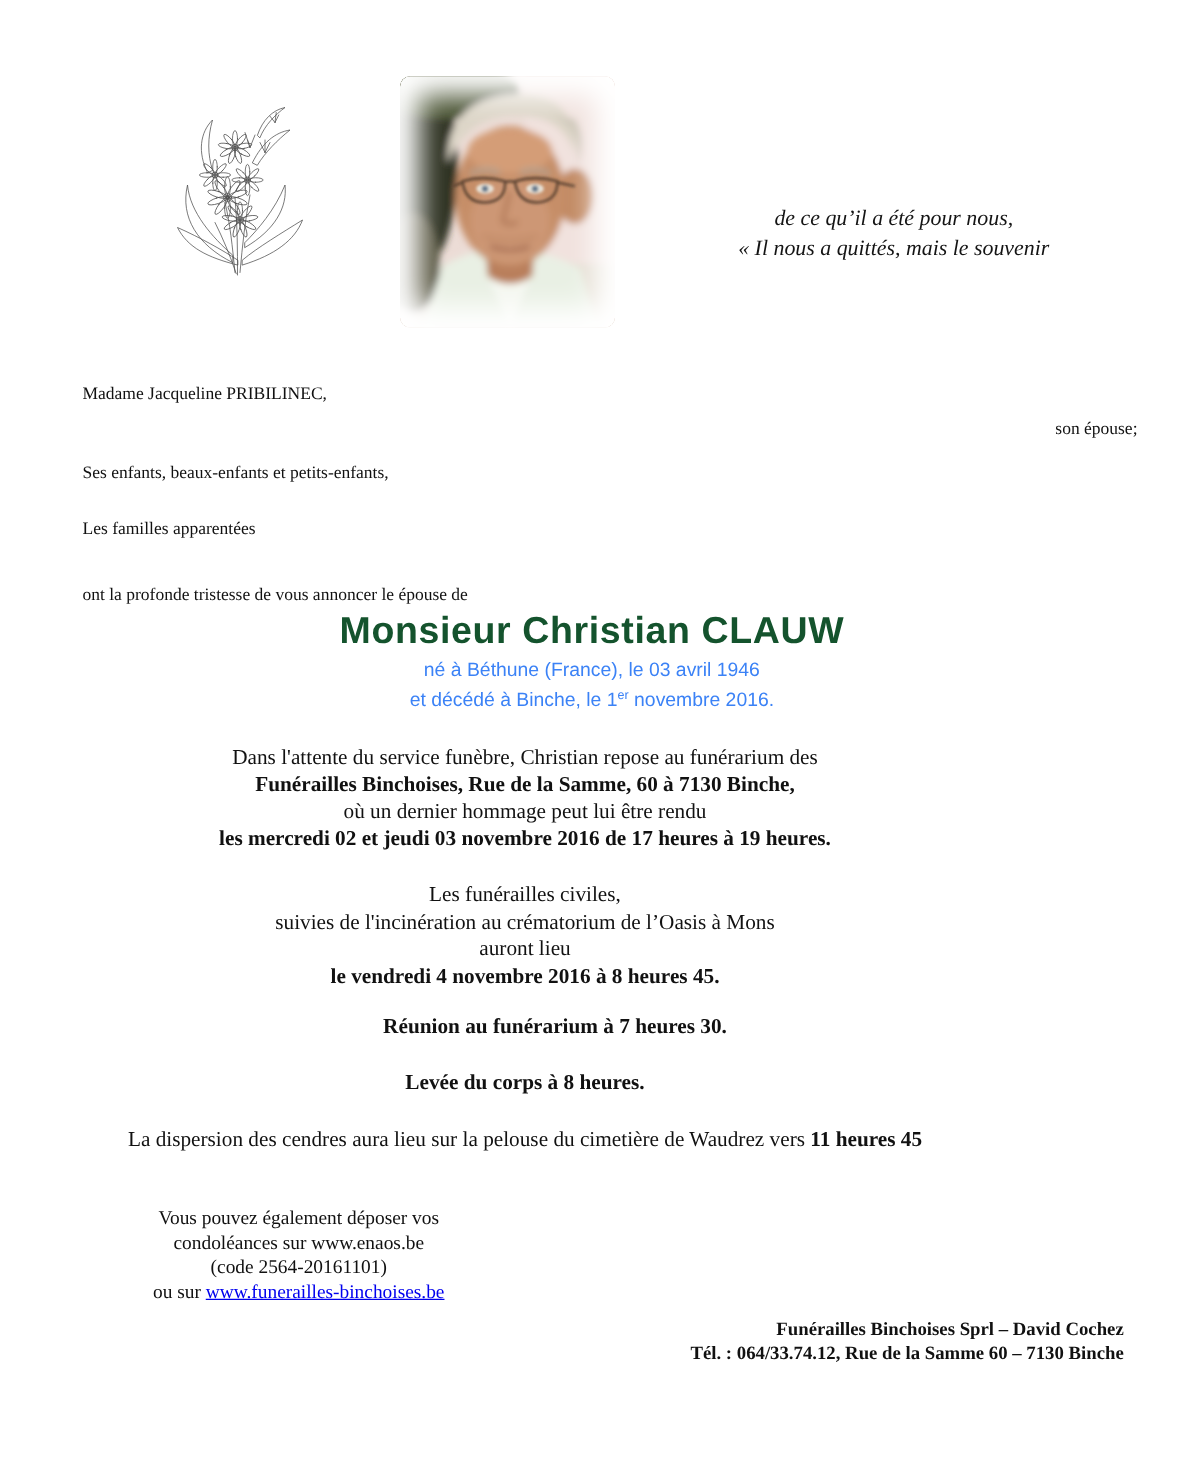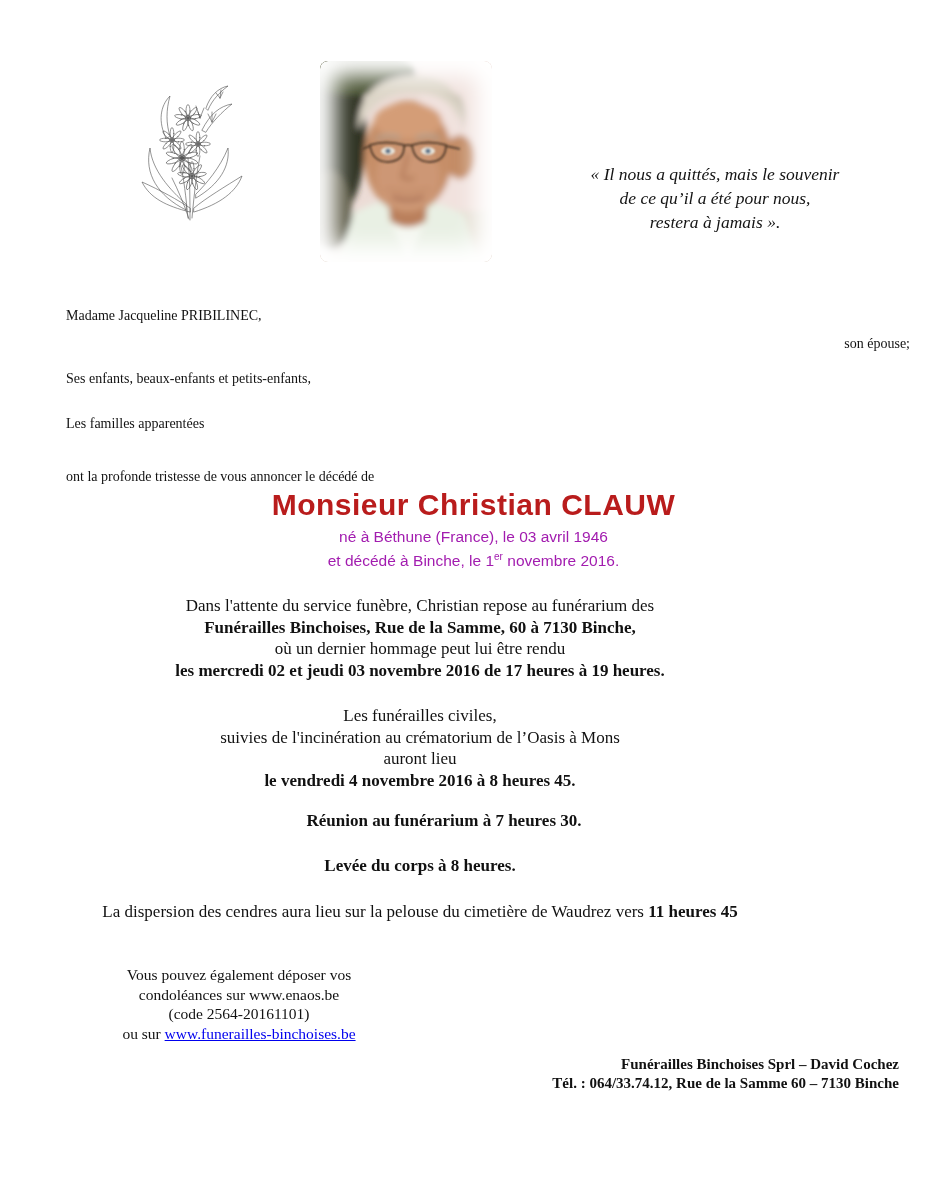--- a/index.html
+++ b/index.html
@@ -43,26 +43,26 @@
   .children     { left:66px; top:371px; }
   .families     { left:66px; top:416px; }
   .announcement { left:66px; top:469px; }
 
   
   .deceased { left:0; top:488px; width:947px; text-align:center; }
   .deceased-name {
     font-family:"Liberation Sans", sans-serif;
     font-weight:bold; font-size:30px; line-height:34px;
     letter-spacing:0.5px;
-    color:#b91c1c;
+    color:#14532d;
   }
   .deceased-sub {
     font-family:"Liberation Sans", sans-serif;
     font-size:15.5px; line-height:20px;
-    color:#a21caf;
+    color:#3b82f6;
     margin-top:5px;
   }
   .deceased-sub sup { font-size:10px; }
 
   
   .cpar { left:0; width:840px; text-align:center; font-size:17px; line-height:21.5px; }
   .wake    { top:595px; }
   .funeral { top:705px; }
   .meeting    { top:810px; font-weight:bold;margin-left:24px; }
   .departure  { top:855px; font-weight:bold; }
@@ -228,30 +228,29 @@
       <path d="M92,84 Q108,79 126,84 Q126,100 110,101 Q94,101 92,84 Z" stroke="#5c4330" stroke-width="2" fill="none"></path>
       <path d="M84,85 Q88,83 92,85" stroke="#5c4330" stroke-width="2" fill="none"></path>
       <path d="M126,85 L140,88" stroke="#5c4330" stroke-width="2" fill="none"></path>
       <path d="M50,85 L42,88" stroke="#5c4330" stroke-width="2" fill="none"></path>
     </g>
   </svg>
   <div class="feather"></div>
 </div>
 
 <div class="abs quote">
+  <div>de ce qu’il a été pour nous,</div>
   <div>« Il nous a quittés, mais le souvenir</div>
-  <div>de ce qu’il a été pour nous,</div>
-  <div>restera à jamais ».</div>
 </div>
 
 <div class="abs line widow">Madame Jacqueline PRIBILINEC,</div>
 <div class="abs line widow-role">son épouse;</div>
 <div class="abs line children">Ses enfants, beaux-enfants et petits-enfants,</div>
 <div class="abs line families">Les familles apparentées</div>
-<div class="abs line announcement">ont la profonde tristesse de vous annoncer le décédé de</div>
+<div class="abs line announcement">ont la profonde tristesse de vous annoncer le épouse de</div>
 
 <div class="abs deceased">
   <div class="deceased-name">Monsieur Christian CLAUW</div>
   <div class="deceased-sub">
     <div>né à Béthune (France), le 03 avril 1946</div>
     <div><span>et décédé à Binche, le 1</span><sup>er</sup><span> novembre 2016.</span></div>
   </div>
 </div>
 
 <div class="abs cpar wake">

